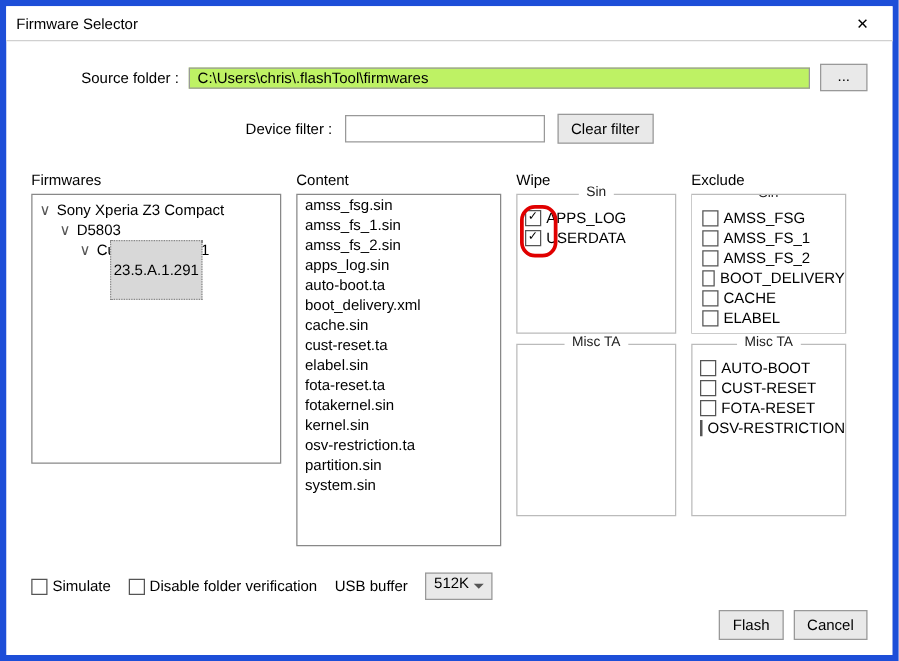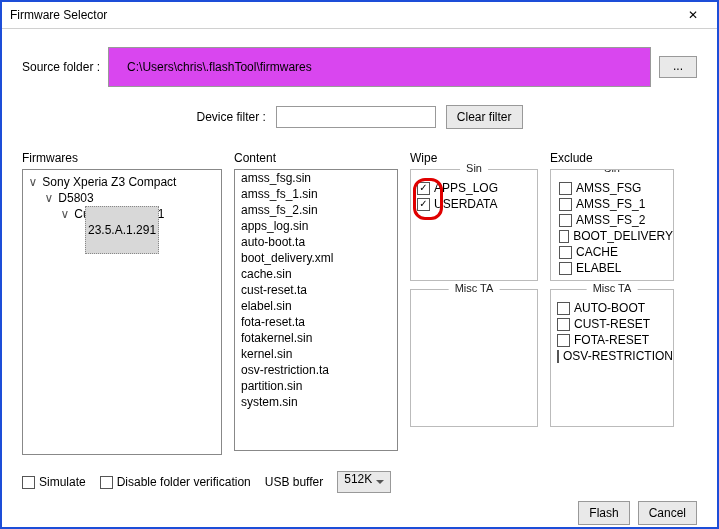--- a/index.html
+++ b/index.html
@@ -1,37 +1,37 @@
 <!DOCTYPE html>
 <html><head>
 <meta charset="utf-8">
 <style>
   * { box-sizing: border-box; font-family: "Segoe UI", Tahoma, sans-serif; font-size: 12px; }
   html,body { margin:0; padding:0; background:#e0e0e0; }
-  .window { position:relative; width:719px; height:529px; background:#fff; border:2px solid #1d4ed8; display:flex; flex-direction:column; }
+  .window { position:relative; width:719px; height:529px; background:#fff; border:5px solid #1d4ed8; display:flex; flex-direction:column; }
   .titlebar { height:28px; background:#fff; border-bottom:1px solid #d0d0d0; display:flex; align-items:center; padding:0 4px 0 8px; }
   .title { flex:1; }
   .close-btn { width:40px; height:26px; display:flex; align-items:center; justify-content:center; cursor:pointer; font-size:14px; }
   .body { flex:1; padding:18px 20px 8px 20px; position:relative; }
   .row { display:flex; align-items:center; gap:8px; }
-  .src-row { margin-bottom:18px; }
-  .src-input { flex:1; height:40px; border:1px solid #999; padding:2px 18px; background:#d946ef; }
+  .src-row { margin-bottom:18px;margin-left:40px; }
+  .src-input { flex:1; height:17px; border:1px solid #999; padding:2px 6px; background:#bef264; }
   .browse-btn { width:38px; height:22px; border:1px solid #999; background:#e9e9e9; cursor:pointer; text-align:center; line-height:18px; }
   .filter-row { justify-content:center; margin-bottom:22px; gap:10px; }
   .filter-input { width:160px; height:22px; border:1px solid #999; background:#fff; padding:2px 4px; }
   .btn { height:24px; padding:0 10px; border:1px solid #999; background:#e9e9e9; cursor:pointer; display:inline-flex; align-items:center; }
   .columns { display:flex; gap:12px; }
   .col { display:flex; flex-direction:column; }
   .col-fw { width:200px; }
   .col-ct { width:164px; }
   .col-wp { width:128px; }
   .col-ex { width:124px; }
   .col-head { margin-bottom:4px; font-weight:normal; }
   .listbox { border:1px solid #888; background:#fff; overflow-y:scroll; }
-  .fw-box { height:286px; padding:4px 2px; overflow-y:auto; }
+  .fw-box { height:216px; padding:4px 2px; overflow-y:auto; }
   .ct-box { height:282px; }
   .group { border:1px solid #bbb; margin-bottom:8px; position:relative; padding:10px 6px 6px 6px; background:#fff; }
   .group-title { position:absolute; top:-8px; left:50%; transform:translateX(-50%); background:#fff; padding:0 6px; font-size:11px; color:#222; }
   .wp-sin { height:112px; }
   .wp-misc { height:138px; }
   .ex-sin { height:112px; overflow-y:scroll; padding-right:0; }
   .ex-misc { height:138px; }
   .tree-item { white-space:nowrap; padding:1px 0; cursor:default; }
   .tree-exp { display:inline-block; width:12px; text-align:center; color:#555; cursor:pointer; }
   .sel { background:#d8d8d8; border:1px dotted #888; padding:16px 2px; }

